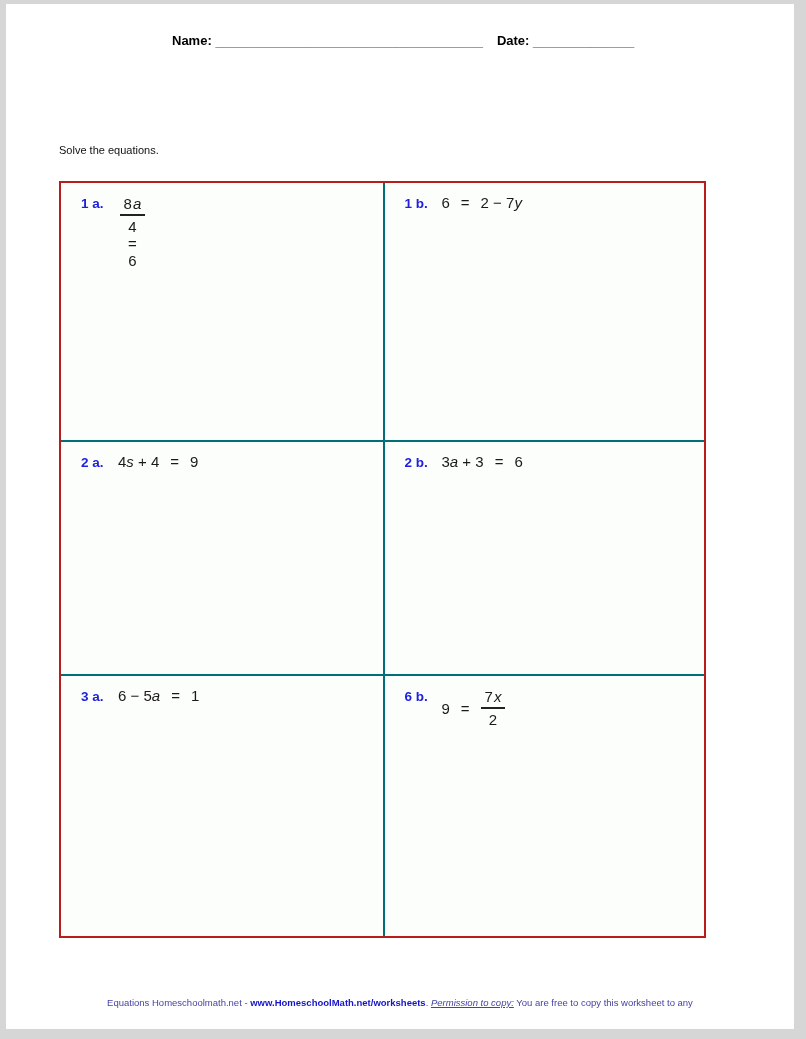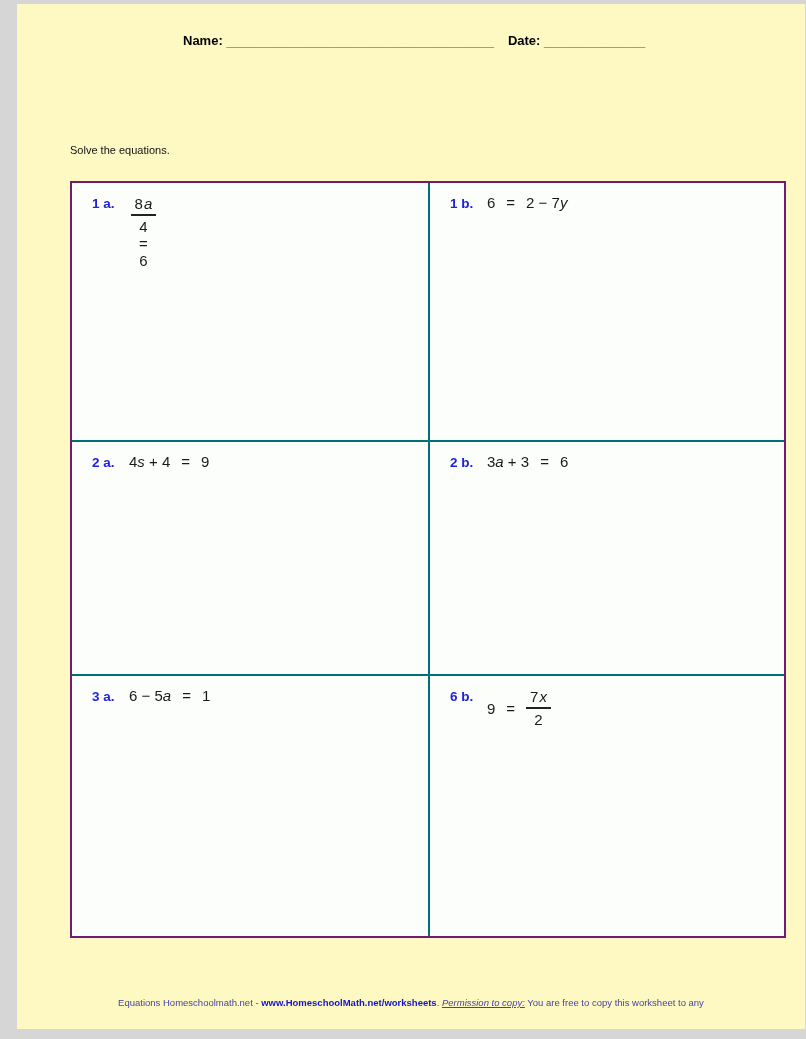--- a/index.html
+++ b/index.html
@@ -4,23 +4,23 @@
 <style>
   * { margin:0; padding:0; box-sizing:border-box; }
   html,body { width:806px; height:1039px; }
   body {
     background:#d6d6d6;
     font-family:"Liberation Sans", sans-serif;
     position:relative;
     overflow:hidden;
   }
   .paper {
-    position:absolute; left:17px; top:4px;
+    position:absolute; left:6px; top:4px;
     width:788px; height:1025px;
-    background:#fef9c3;
+    background:#ffffff;
   }
   
   .hdr-row {
     position:absolute; left:166px; top:29px;
     font-size:13px; color:#111; white-space:nowrap;
   }
   .hdr-label { font-weight:bold; color:#000; }
   .blank-line { color:#8a8a8a; letter-spacing:0px; }
   .hdr-gap { display:inline-block; width:14px; }
   
@@ -30,22 +30,22 @@
     font-size:21px; font-weight:bold; color:#17178c;
   }
   
   .instructions {
     position:absolute; left:53px; top:140px;
     font-size:11px; color:#111;
   }
   
   .grid {
     position:absolute; left:53px; top:177px;
-    width:716px; height:757px;
-    border:2px solid #701a75;
+    width:647px; height:757px;
+    border:2px solid #b91c1c;
     display:grid;
     grid-template-columns:1fr 1fr;
     grid-template-rows:257px 234px 1fr;
     background:#fcfefb;
   }
   .cell { position:relative; }
   .cell.col2 { border-left:2px solid #006f78; }
   .cell.rowb { border-top:2px solid #006f78; }
   .plabel {
     position:absolute; left:20px; top:13px;

